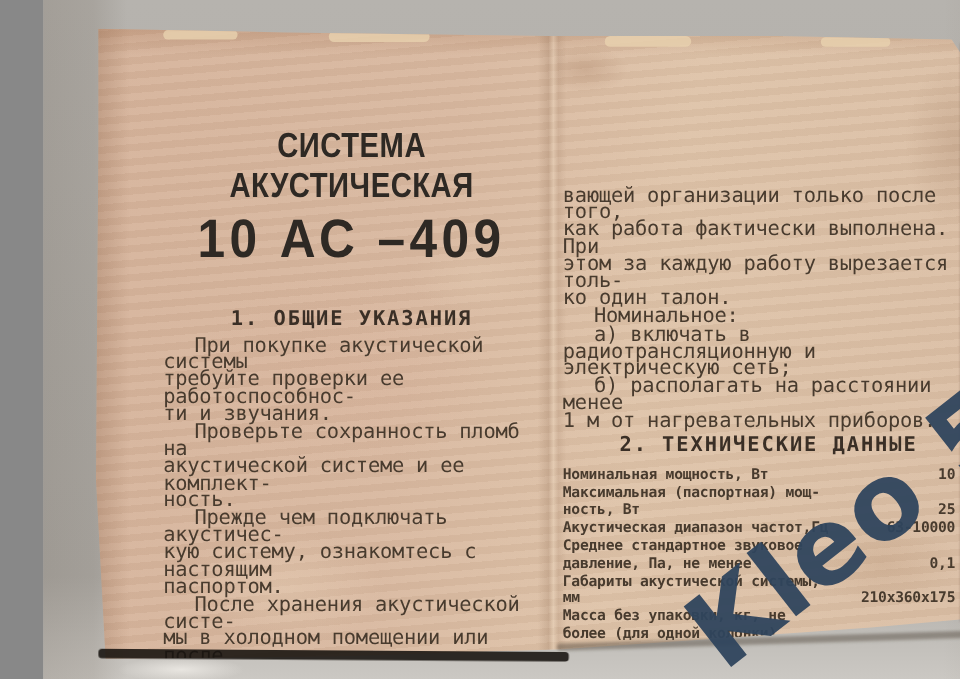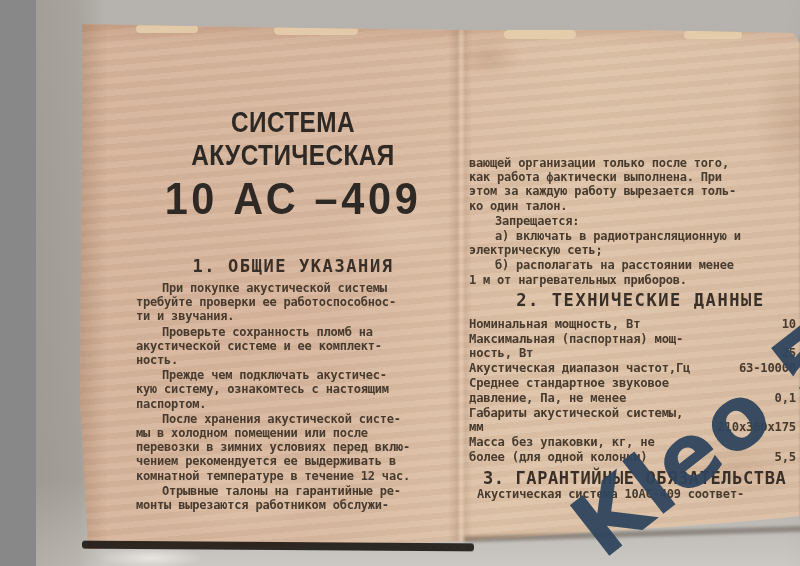--- a/index.html
+++ b/index.html
@@ -75,21 +75,21 @@
     font-family:"Liberation Sans",sans-serif;font-weight:700;font-size:45px;line-height:48px;
     transform:scaleX(.92);letter-spacing:4px;text-align:center;color:#2e2924;margin-top:3px;
   }
   .sec-heading{
     font-weight:700;font-size:17px;line-height:15px;letter-spacing:1.6px;color:#3a2f26;
   }
   .sec1-heading{text-align:center;margin:36px 0 7px;}
   .sec2-heading{margin:6px 0 9px 16px;text-align:center;}
   .sec3-heading{margin:6px 0 1px 14px;letter-spacing:.6px;}
   .body-par{
-    font-weight:700;font-size:12px;line-height:14.2px;letter-spacing:-.2px;
+    font-weight:400;font-size:17px;line-height:14.2px;letter-spacing:-.2px;
     white-space:pre-line;color:#483b2e;margin:0 0 1px;text-indent:26px;
   }
   .no-indent{text-indent:0;}
   .specs{margin:0;}
   .spec-row{
     display:flex;justify-content:center;align-items:flex-end;
     font-weight:700;font-size:12.2px;line-height:14.8px;letter-spacing:-.2px;color:#483b2e;
   }
   .spec-label{white-space:pre-line;flex:1;}
   .spec-value{margin-left:4px;white-space:nowrap;}
@@ -135,21 +135,21 @@
 комнатной температуре в течение 12 час.</p>
       <p class="body-par">Отрывные талоны на гарантийные ре-
 монты вырезаются работником обслужи-</p>
     </div>
 
     <div class="right-col">
       <p class="body-par no-indent">вающей организации только после того,
 как работа фактически выполнена. При
 этом за каждую работу вырезается толь-
 ко один талон.</p>
-      <p class="body-par">Запрещается:</p>
+      <p class="body-par">Номинальное:</p>
       <p class="body-par">а) включать в радиотрансляционную и
 электрическую сеть;</p>
       <p class="body-par">б) располагать на расстоянии менее
 1 м от нагревательных приборов.</p>
 
       <div class="sec-heading sec2-heading">2. ТЕХНИЧЕСКИЕ ДАННЫЕ</div>
 
       <div class="specs">
         <div class="spec-row">
           <span class="spec-label">Номинальная мощность, Вт</span>

